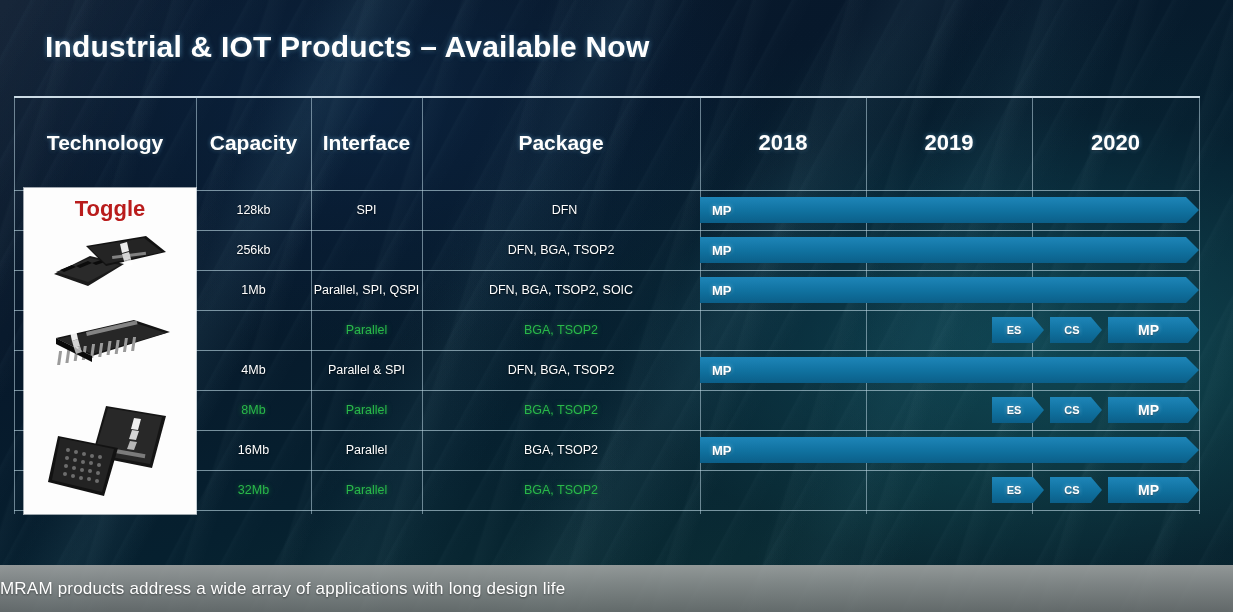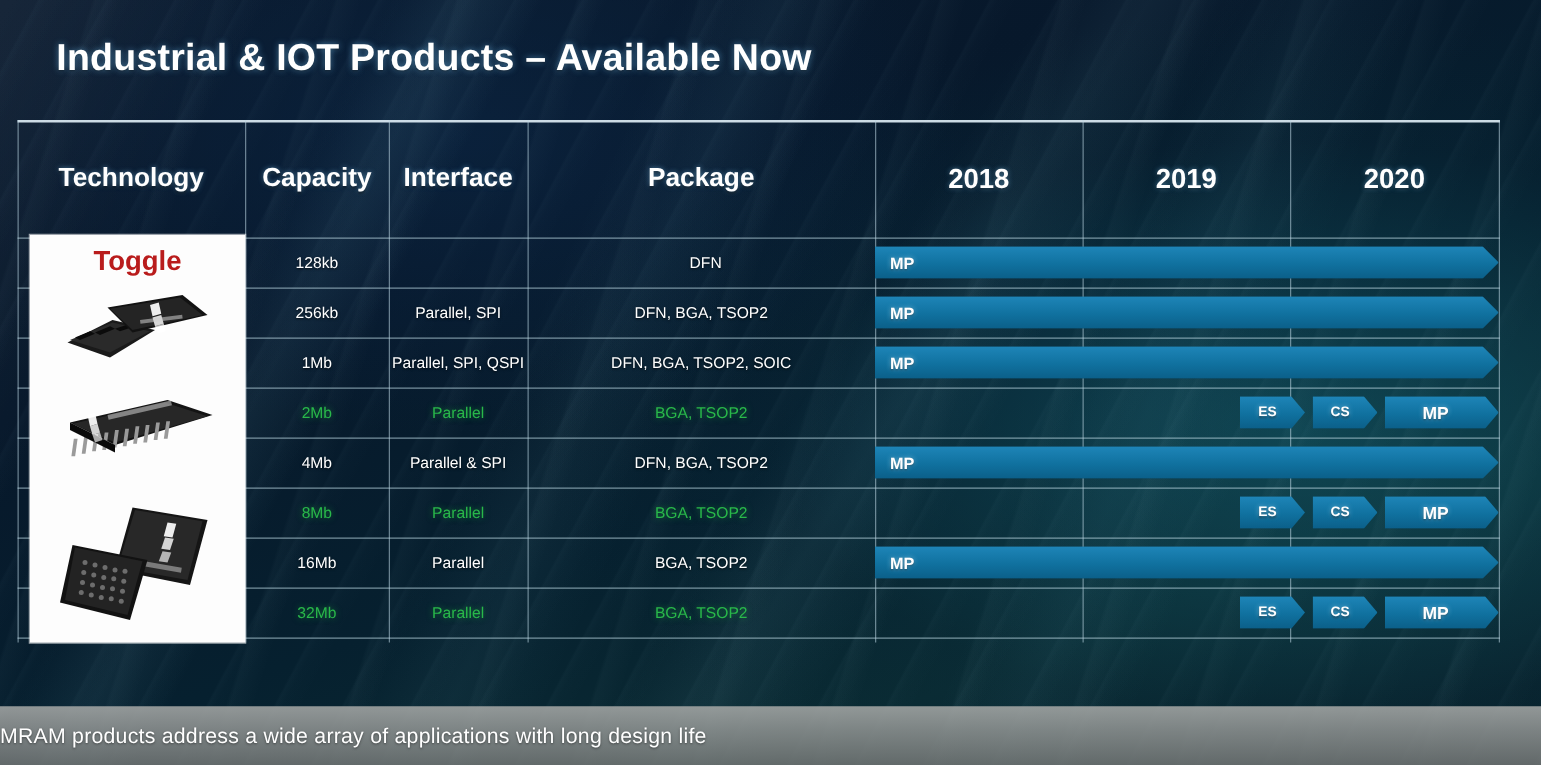--- a/index.html
+++ b/index.html
@@ -297,40 +297,39 @@
               <circle cx="25" cy="76" r="2"></circle>
               <circle cx="33" cy="78" r="2"></circle>
               <circle cx="41" cy="79" r="2"></circle>
               <circle cx="49" cy="81" r="2"></circle>
           </g>
         </svg>
       </div>
     </div>
 
     <div class="cell white" style="left:182px;  top:94px;  width:115px">128kb</div>
+    <div class="cell white" style="left:297px;  top:94px;  width:111px">SPI</div>
     <div class="cell white" style="left:408px;  top:94px;  width:285px">DFN</div>
     <div class="bar arrow" style="left:686px;  top:101px; width:499px">
       <span class="lbl">MP</span>
     </div>
 
     <div class="cell white" style="left:182px;  top:134px; width:115px">256kb</div>
-    <div class="cell white" style="left:297px;  top:134px; width:111px">Parallel, SPI</div>
     <div class="cell white" style="left:408px;  top:134px; width:278px">DFN, BGA, TSOP2</div>
     <div class="bar arrow" style="left:686px;  top:141px; width:499px">
       <span class="lbl">MP</span>
     </div>
 
     <div class="cell white" style="left:182px;  top:174px; width:115px">1Mb</div>
     <div class="cell white" style="left:297px;  top:174px; width:111px">Parallel, SPI, QSPI</div>
     <div class="cell white" style="left:408px;  top:174px; width:278px">DFN, BGA, TSOP2, SOIC</div>
     <div class="bar arrow" style="left:686px;  top:181px; width:499px">
       <span class="lbl">MP</span>
     </div>
 
-    <div class="cell green" style="left:182px;  top:214px; width:115px">2Mb</div>
     <div class="cell green" style="left:297px;  top:214px; width:111px">Parallel</div>
     <div class="cell green" style="left:408px;  top:214px; width:278px">BGA, TSOP2</div>
     <div class="bar chev" style="left:978px;  top:221px; width:52px">
       <span class="lbl">ES</span>
     </div>
     <div class="bar chev" style="left:1036px; top:221px; width:52px">
       <span class="lbl">CS</span>
     </div>
     <div class="bar chev mpseg" style="left:1094px; top:221px; width:91px">
       <span class="lbl">MP</span>

